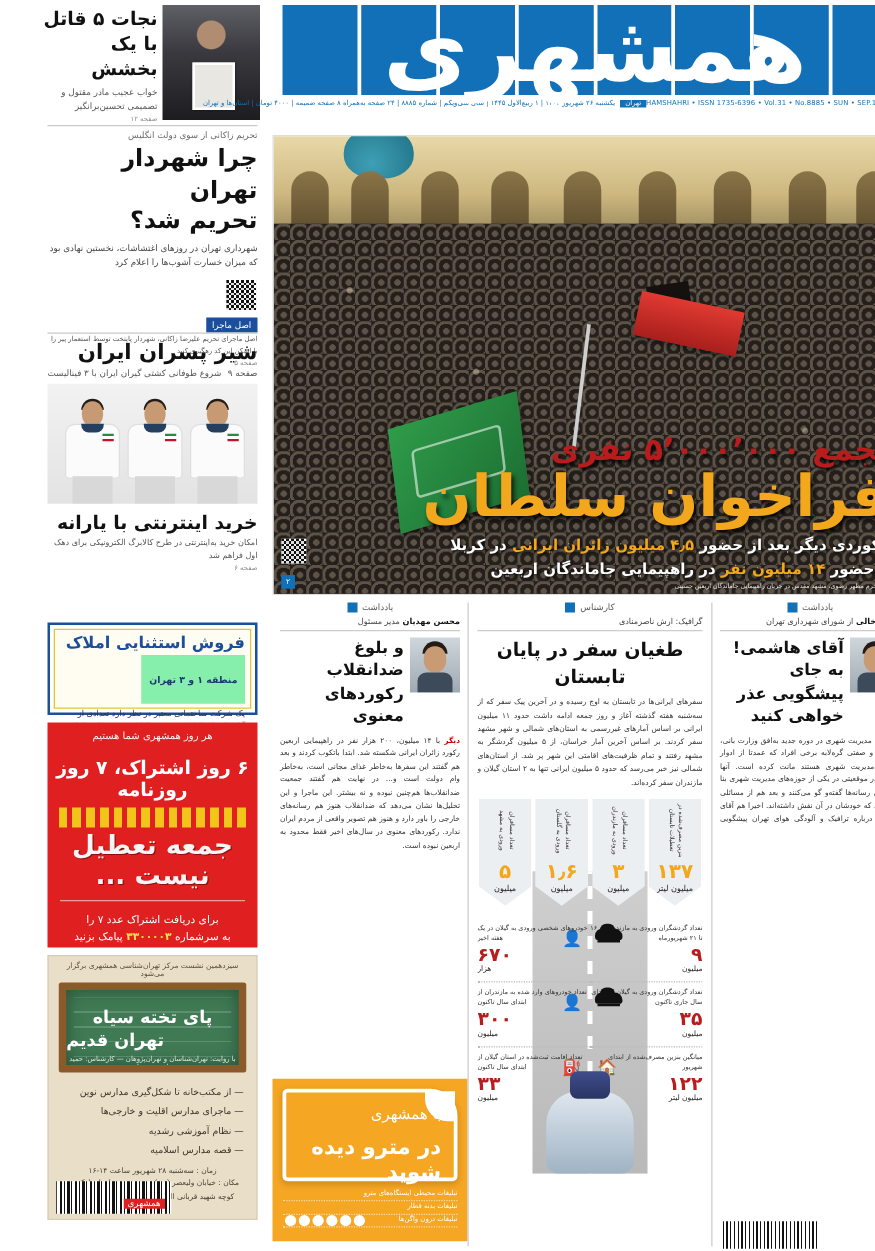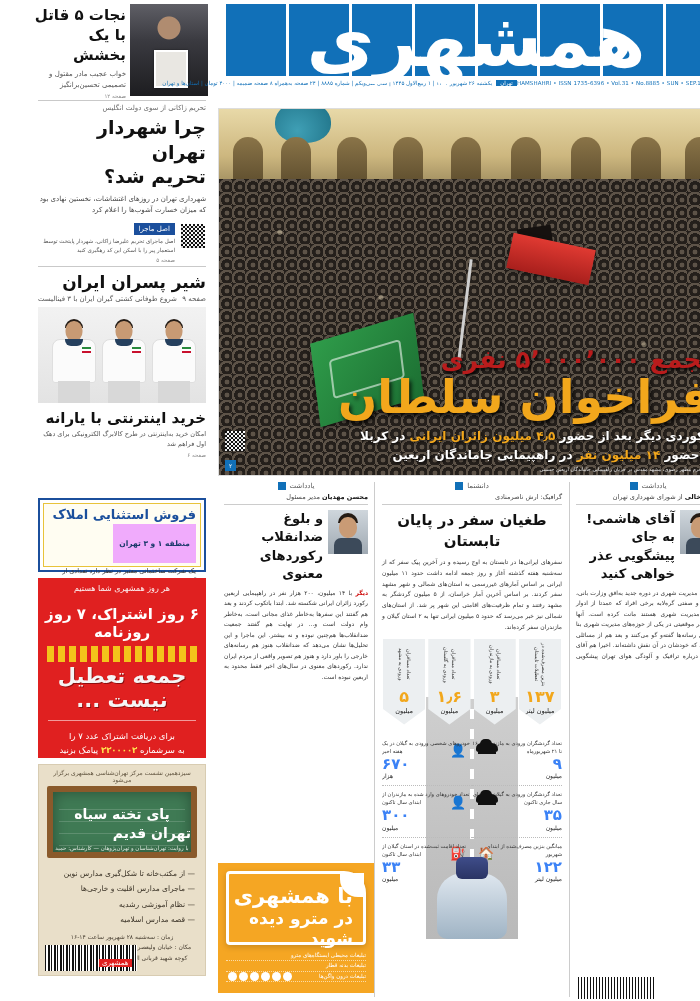--- a/index.html
+++ b/index.html
@@ -40,21 +40,21 @@
   .teaser1-txt { flex:1; padding:2px 4px 0 0; text-align:right; }
   .t1-h { font-size:15px; font-weight:bold; line-height:1.32; color:#111; letter-spacing:-.2px;}
   .t1-sub { font-size:7px; color:#555; line-height:1.5; margin-top:4px; }
   .t1-pg { font-size:5.5px; color:#888; margin-top:3px; }
 
   
   .teaser2 { position:absolute; left:0; top:104px; width:180px; padding:0 6px; text-align:right; }
   .kicker { font-size:7px; color:#6a6a6a; margin-bottom:3px; }
   .t2-h { font-size:19px; font-weight:bold; line-height:1.3; color:#111; }
   .t2-sub { font-size:7px; color:#444; line-height:1.55; margin-top:5px; }
-  .qr-row{ display:flex; align-items:flex-start; justify-content:space-between; margin-top:7px; gap:5px;}
+  .qr-row{ display:flex; align-items:flex-start; justify-content:space-between; margin-top:7px; gap:5px;flex-direction:column;}
   .qr {
     width:26px; height:26px; flex:none;
     background-image:
       repeating-linear-gradient(90deg,#111 0 2px,#fff 2px 4px),
       repeating-linear-gradient(0deg,#111 0 2px,#fff 2px 4px);
     background-blend-mode:difference; background-color:#fff;
     border:1px solid #fff;
   }
   .qr-note{ font-size:5.5px; color:#555; line-height:1.5; text-align:right; flex:1;}
   .badge-blue{ display:inline-block; background:#1b4f9c; color:#fff; font-size:7px; padding:1px 5px; margin-bottom:2px;}
@@ -79,21 +79,21 @@
   .t3-h2{ font-size:15px; font-weight:bold; color:#111; margin-top:6px;}
   .t3-sub2{ font-size:6.5px; color:#555; margin-top:3px; line-height:1.5;}
 
   
   .ad-estate{
     position:absolute; left:6px; top:498px; width:168px; height:74px;
     border:2px solid #1b4f9c; background:#fff; padding:3px;
   }
   .ad-estate-in{ border:1px solid #e8c33a; height:100%; background:#fffdf2; padding:3px 4px; text-align:right;}
   .ae-h{ font-size:13px; font-weight:bold; color:#1b4f9c; letter-spacing:-.3px;}
-  .ae-sub{ display:inline-block; background:#f0abfc; color:#1b3a6b; font-size:7.5px; font-weight:bold; padding:15px 6px; margin:2px 0 3px;}
+  .ae-sub{ display:inline-block; background:#86efac; color:#1b3a6b; font-size:7.5px; font-weight:bold; padding:15px 6px; margin:2px 0 3px;}
   .ae-body{ font-size:6.5px; color:#333; line-height:1.6;}
   .ae-pg{ font-size:6px; color:#1b4f9c; margin-top:2px;}
 
   
   .ad-sub{
     position:absolute; left:6px; top:578px; width:168px; height:180px;
     background:#e02020; color:#fff; text-align:center; padding:6px 6px;
   }
   .as-top{ font-size:8px; opacity:.95; }
   .as-h{ font-size:15px; font-weight:bold; margin-top:12px; }
@@ -118,21 +118,21 @@
     margin:0 8px; height:72px; background:#3f7a54;
     border:6px solid #8a5a2b; border-radius:2px;
     position:relative; overflow:hidden;
     box-shadow:inset 0 0 14px rgba(0,0,0,.35);
   }
   .bb .lines{
     position:absolute; inset:6px;
     background:repeating-linear-gradient(0deg, rgba(255,255,255,.16) 0 1px, transparent 1px 12px);
   }
   .bb-t1{ position:absolute; width:100%; top:14px; text-align:center; font-size:14px; font-weight:bold; color:#fff;}
-  .bb-t2{ position:absolute; width:100%; top:33px; text-align:right; font-size:14px; font-weight:bold; color:#fff;}
+  .bb-t2{ position:absolute; width:100%; top:33px; text-align:left; font-size:14px; font-weight:bold; color:#fff;}
   .bb-t3{ position:absolute; width:100%; top:53px; text-align:center; font-size:5.5px; color:#dfe9df;}
   .bb-list{ padding:8px 10px 0; text-align:right; }
   .bb-list li{ list-style:none; font-size:7.5px; color:#3a3226; line-height:2.05; }
   .bb-meta{ font-size:6px; color:#4a4134; text-align:center; line-height:1.75; padding:4px 8px 0;}
   .barcode{
     position:absolute; left:6px; bottom:4px; width:92px; height:26px;
     background:repeating-linear-gradient(90deg,#111 0 1px,#fff 1px 3px,#111 3px 5px,#fff 5px 6px);
   }
   .barcode-tag{ position:absolute; left:60px; bottom:8px; background:#e02020; color:#fff; font-size:7px; padding:0 3px;}
 
@@ -277,21 +277,21 @@
   .sc-lbl{ font-size:5px; color:#333; line-height:1.5; writing-mode:vertical-rl; text-orientation:mixed; height:44px; margin:0 auto 2px; }
   .sc-num{ font-size:16px; font-weight:bold; color:#f2a71c; line-height:1; }
   .sc-unit{ font-size:6.5px; color:#222; margin-top:2px; }
 
   .side-list{ position:absolute; top:96px; width:90px; }
   .side-right{ right:0; text-align:right; }
   .side-left{ left:0; text-align:left; }
   .srow{ padding:4px 0 6px; border-bottom:1px dotted #bbb; position:relative; }
   .srow:last-child{border-bottom:none;}
   .srow-lbl{ font-size:5.2px; color:#333; line-height:1.55;}
-  .srow-num{ font-size:15px; font-weight:bold; color:#3b82f6; line-height:1.1; margin-top:1px;}
+  .srow-num{ font-size:15px; font-weight:bold; color:#b91c1c; line-height:1.1; margin-top:1px;}
   .srow-unit{ font-size:6px; color:#222;}
   .ico{
     position:absolute; top:6px; width:20px; height:20px;
     display:flex; align-items:center; justify-content:center; font-size:13px; color:#111;
   }
   .side-right .ico{ left:-24px; }
   .side-left .ico{ right:-24px; }
   .car{
     position:absolute; top:8px; width:22px;height:9px;background:#111;border-radius:6px 7px 3px 3px;
   }
@@ -311,21 +311,21 @@
   
   .metro{
     position:absolute; right:0; left:0; bottom:4px; height:130px;
     background:#f5a623; padding:8px; color:#fff;
   }
   .metro-card{
     background:#f5a623; border:3px solid #fff; border-radius:4px 22px 4px 4px;
     height:74px; position:relative; box-shadow:0 2px 6px rgba(0,0,0,.18);
   }
   .metro-fold{ position:absolute; right:-1px; top:-1px; width:24px;height:24px;background:#fff; border-radius:0 0 0 18px;}
-  .m-l1{ position:absolute; right:10px; top:10px; font-size:21px; font-weight:bold; color:#fff;}
+  .m-l1{ position:absolute; right:10px; top:10px; font-size:12px; font-weight:normal; color:#fff;}
   .m-l2{ position:absolute; right:10px; top:34px; font-size:17px; font-weight:bold; color:#fff;}
   .metro-rules{ margin-top:6px; text-align:right; }
   .metro-rules div{ font-size:5.5px; color:#fff; line-height:1.7; border-bottom:1px dotted rgba(255,255,255,.6); }
   .metro-logos{ position:absolute; left:10px; bottom:12px; display:flex; gap:2px;}
   .metro-logos span{ width:9px;height:9px;border-radius:50%; background:#fff; display:block;}
   .barcode2{
     position:absolute; left:8px; bottom:-2px; width:78px; height:22px;
     background:repeating-linear-gradient(90deg,#111 0 1px,#fff 1px 3px,#111 3px 4px,#fff 4px 6px);
   }
 </style>
@@ -566,21 +566,21 @@
               <span></span>
             <span></span>
               <span></span>
           </div>
         </div>
       </div>
 
       <div class="col col-m">
         <div class="sechead">
           <span class="sq"></span>
-          <span class="lbl">دانشنما</span>
+          <span class="lbl">کارشناس</span>
         </div>
         <div class="byline">گرافیک: ارش ناصرمنادی</div>
         <div class="mid-head">طغیان سفر در پایان تابستان</div>
         <div class="mid-lead">سفرهای ایرانی‌ها در تابستان به اوج رسیده و در آخرین پیک سفر که از سه‌شنبه هفته گذشته آغاز و روز جمعه ادامه داشت حدود ۱۱ میلیون ایرانی بر اساس آمارهای غیررسمی به استان‌های شمالی و شهر مشهد سفر کردند. بر اساس آخرین آمار خراسان، از ۵ میلیون گردشگر به مشهد رفتند و تمام ظرفیت‌های اقامتی این شهر پر شد. از استان‌های شمالی نیز خبر می‌رسد که حدود ۵ میلیون ایرانی تنها به ۲ استان گیلان و مازندران سفر کرده‌اند.</div>
 
         <div class="info">
           <div class="road"></div>
 
           <div class="stats-top">
             <div class="stat-card">

